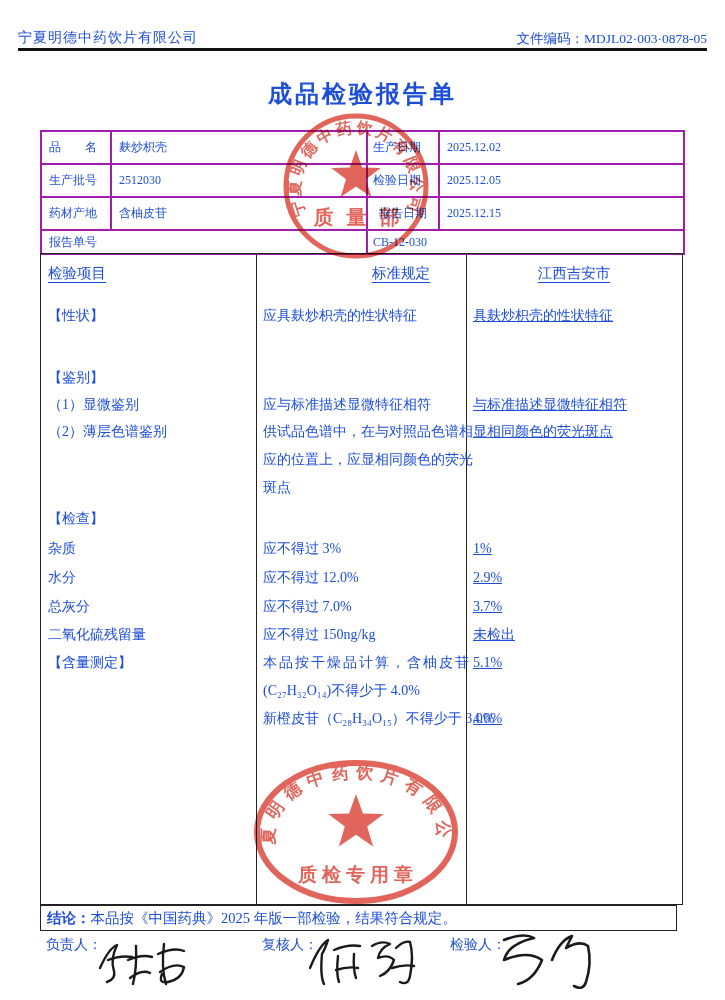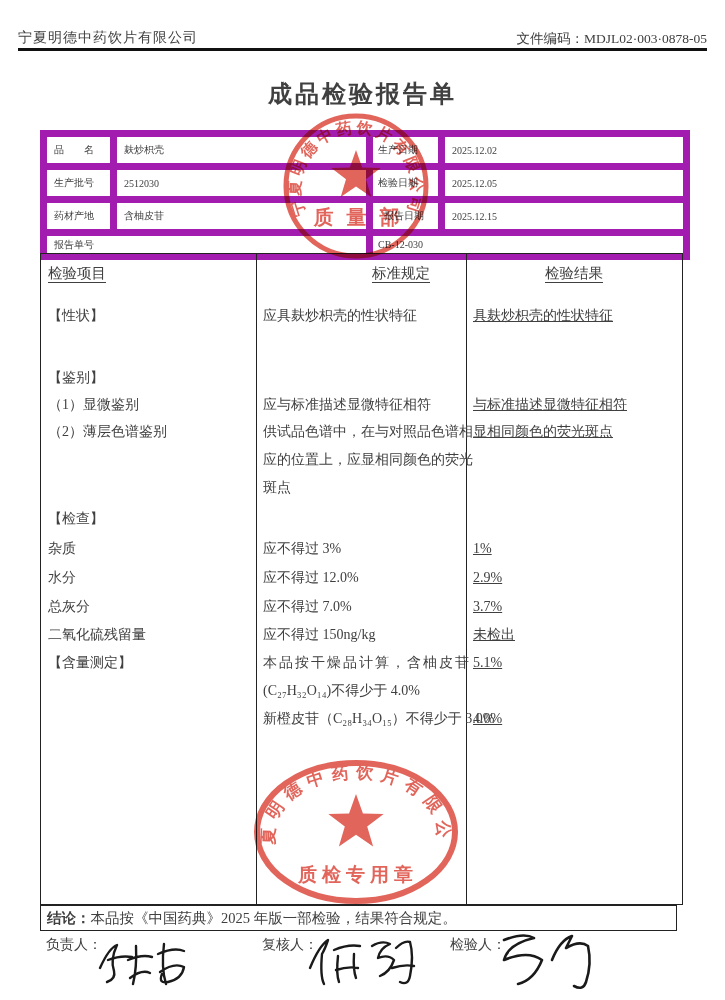--- a/index.html
+++ b/index.html
@@ -1,26 +1,26 @@
 <!DOCTYPE html>
 <html><head>
 <meta charset="utf-8">
 <style>
   html,body{margin:0;padding:0;background:#ffffff;}
   .page{position:relative;width:725px;height:1000px;background:#fff;overflow:hidden;
-        font-family:"Liberation Serif","DejaVu Serif",serif;color:#404040;}
+        font-family:"Liberation Serif","DejaVu Serif",serif;color:#1d4ed8;}
   .abs{position:absolute;}
   
   .hdr-company{left:18px;top:29px;font-size:14px;letter-spacing:1px;}
   .hdr-code{right:18px;top:30px;font-size:13.5px;}
   .hdr-rule{left:18px;top:48px;width:689px;height:3px;background:#111;}
   .doc-title{left:0;top:78px;width:725px;text-align:center;font-size:24px;font-weight:bold;letter-spacing:3px;}
   
   table.info{position:absolute;left:40px;top:130px;border-collapse:collapse;table-layout:fixed;width:643px;}
-  table.info td{border:7px solid #a21caf;font-size:10px;padding:0 0 0 7px;white-space:nowrap;overflow:hidden;margin-left:12px;}
+  table.info td{border:2px solid #a21caf;font-size:12px;padding:0 0 0 7px;white-space:nowrap;overflow:hidden;margin-left:12px;}
   table.info tr.r{height:33px;}
   table.info tr.r4{height:24px;}
   
   .mt{left:40px;top:253px;width:641px;height:650px;border:1px solid #222;}
   .vdiv{position:absolute;top:0;bottom:0;width:1px;background:#222;}
   .ln{position:absolute;font-size:14px;line-height:18px;white-space:nowrap;}
   .col1{left:7px;}
   .c2{left:222px;}
   .c3{left:432px;text-decoration:underline;}
   .th{font-size:14.5px;text-decoration:underline;text-underline-offset:4px;}
@@ -78,21 +78,21 @@
     </tr>
   </tbody>
     </table>
 
   <div class="abs mt">
     <div class="vdiv" style="left:215px"></div>
     <div class="vdiv" style="left:425px"></div>
 
     <div class="ln th col1" style="top:10px">检验项目</div>
     <div class="ln th th2" style="top:10px">标准规定</div>
-    <div class="ln th th3" style="top:10px">检验结果</div>
+    <div class="ln th th3" style="top:10px">江西吉安市</div>
 
     <div class="ln col1" style="top:53px">【性状】</div>
     <div class="ln c2" style="top:53px">应具麸炒枳壳的性状特征</div>
     <div class="ln c3" style="top:53px">具麸炒枳壳的性状特征</div>
 
     <div class="ln col1" style="top:115px">【鉴别】</div>
     <div class="ln col1" style="top:142px">（1）显微鉴别</div>
     <div class="ln c2" style="top:142px">应与标准描述显微特征相符</div>
     <div class="ln c3" style="top:142px">与标准描述显微特征相符</div>
     <div class="ln col1" style="top:169px">（2）薄层色谱鉴别</div>

